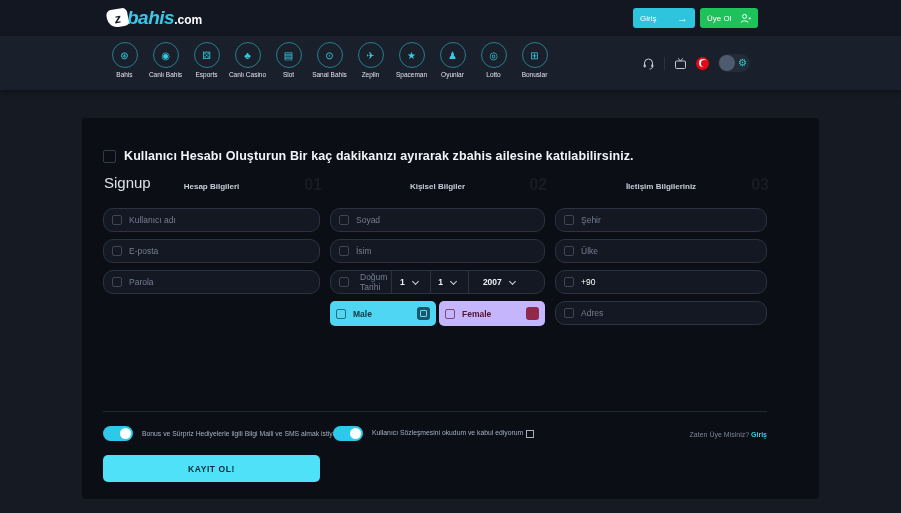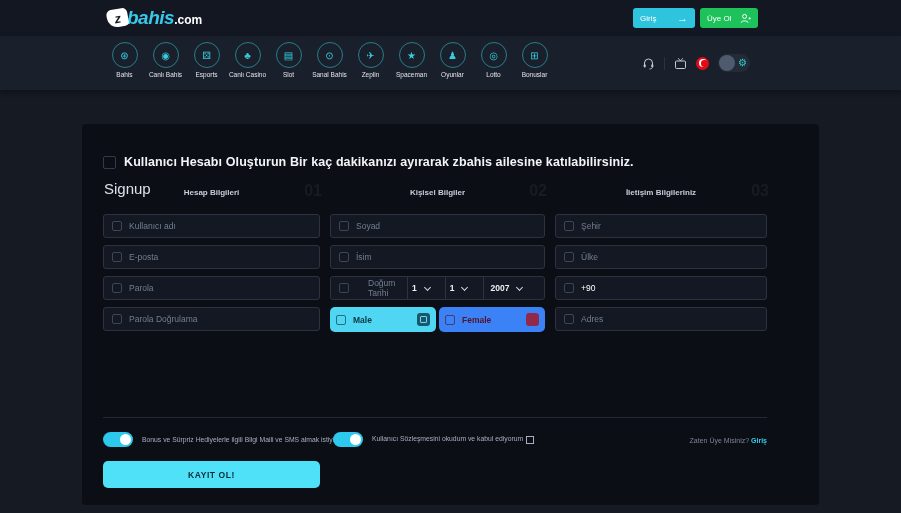--- a/index.html
+++ b/index.html
@@ -32,51 +32,51 @@
   .nav-right{position:absolute;left:642px;top:15px;display:flex;align-items:center;gap:9px;height:24px}
   .nav-sep{width:1px;height:13px;background:#2b3342}
   .mini-icon{display:flex;align-items:center;justify-content:center;cursor:pointer}
   .flag{width:13px;height:13px;border-radius:50%;background:#e30a17;position:relative;overflow:hidden;cursor:pointer}
   .flag .cres1{position:absolute;left:2.5px;top:2.5px;width:8px;height:8px;border-radius:50%;background:#fff}
   .flag .cres2{position:absolute;left:5px;top:3.5px;width:6.5px;height:6.5px;border-radius:50%;background:#e30a17}
   .theme-toggle{width:32px;height:18px;background:#232a38;border-radius:9px;position:relative;cursor:pointer}
   .theme-knob{position:absolute;left:1px;top:1px;width:16px;height:16px;border-radius:50%;background:#4e5a6e}
   .theme-gear{position:absolute;right:3px;top:2px;font-size:10px;color:#2fd0c8;line-height:14px}
   
-  .main-card{position:absolute;left:82px;top:124px;width:737px;height:381px;background:#0b0e15;border-radius:4px}
+  .main-card{position:absolute;left:82px;top:118px;width:737px;height:381px;background:#0b0e15;border-radius:4px}
   .form-title-row{position:absolute;left:21px;top:31px;display:flex;align-items:center;gap:8px}
   .title-checkbox{width:11px;height:11px;border:1px solid #333b4a;border-radius:2px;flex:none;cursor:pointer}
   .form-title{font-size:12.5px;font-weight:bold;color:#f2f4f8;letter-spacing:.1px}
   .signup-heading{position:absolute;left:22px;top:56px;font-size:15px;color:#dde1e9}
   .section-header{position:absolute;top:64px;font-size:8px;font-weight:bold;color:#c7cdd9;text-align:center}
   .section-header .ghost{position:absolute;right:-2px;top:-6px;font-size:16px;font-weight:bold;
     color:rgba(255,255,255,.055);z-index:0}
   .sh1{left:21px;width:217px}.sh2{left:248px;width:215px}.sh3{left:473px;width:212px}
   .col{position:absolute;top:90px;display:flex;flex-direction:column;gap:7px}
   .col1{left:21px;width:217px}.col2{left:248px;width:215px}.col3{left:473px;width:212px}
-  .field{height:24px;background:#131823;border:1px solid #2b3342;border-radius:3px;display:flex;
+  .field{height:24px;background:#131823;border:1px solid #2b3342;border-radius:10px;display:flex;
     align-items:center;padding:0 8px;box-sizing:border-box;gap:7px}
   .f-icon{width:8px;height:8px;border:1px solid #3d4656;border-radius:2px;flex:none}
   .field input{background:transparent;border:none;outline:none;color:#fff;font-size:8.5px;
     font-family:inherit;width:100%;padding:0}
   .field input::placeholder{color:#747e91}
-  .dob-field{padding-right:15px;gap:12px}
+  .dob-field{padding-right:15px;gap:4px}
   .dob-field .f-icon{margin-right:7px}
   .dob-label{font-size:8.5px;color:#747e91;flex:1}
   .dob-select{height:100%;border-left:1px solid #2b3342;display:flex;align-items:center;
     justify-content:center;box-sizing:border-box;cursor:pointer}
   .sel-day,.sel-month{width:45px}.sel-year{width:81px}
   .dob-val{color:#eef1f6;font-size:8.5px;font-weight:bold}
   .chev{width:4px;height:4px;border-right:1.2px solid #cfd6e2;border-bottom:1.2px solid #cfd6e2;
     transform:rotate(45deg);margin-left:8px;margin-top:-2px}
   .gender-row{display:flex;gap:3px;height:25px}
   .g-btn{flex:1;border-radius:5px;display:flex;align-items:center;padding:0 6px;gap:7px;
     box-sizing:border-box;cursor:pointer}
   .g-male{background:#4fd6f2;color:#0d3544}
-  .g-female{background:#3b82f6;color:#55122b}
+  .g-female{background:#c4b5fd;color:#55122b}
   .g-icon{width:8px;height:8px;border:1px solid currentColor;border-radius:2px;opacity:.65;flex:none}
   .g-label{font-size:8.5px;font-weight:bold;flex:1}
   .g-check{width:13px;height:13px;border-radius:3px;flex:none;display:flex;align-items:center;justify-content:center}
   .g-male .g-check{background:#19586c}
   .g-male .g-check span{width:5px;height:5px;border:1px solid #67d9f0;border-radius:1px;display:block}
   .g-female .g-check{background:#93294a}
   .divider{position:absolute;left:21px;top:293px;width:664px;height:1px;background:#222936}
   .toggle-group{position:absolute;top:308px;display:flex;align-items:center;gap:9px}
   .tg1{left:21px}.tg2{left:251px}
   .toggle{width:30px;height:15px;background:#2cc9ec;border-radius:8px;position:relative;flex:none;cursor:pointer}
@@ -240,24 +240,20 @@
       <input type="text" placeholder="Kullanıcı adı" style="">
     </div>
     <div class="field">
       <span class="f-icon"></span>
       <input type="text" placeholder="E-posta" style="">
     </div>
     <div class="field">
       <span class="f-icon"></span>
       <input type="password" placeholder="Parola" style="">
     </div>
-    <div class="field">
-      <span class="f-icon"></span>
-      <input type="password" placeholder="Parola Doğrulama" style="">
-    </div>
   </div>
 
   <div class="col col2">
     <div class="field">
       <span class="f-icon"></span>
       <input type="text" placeholder="Soyad" style="">
     </div>
     <div class="field">
       <span class="f-icon"></span>
       <input type="text" placeholder="İsim" style="">

